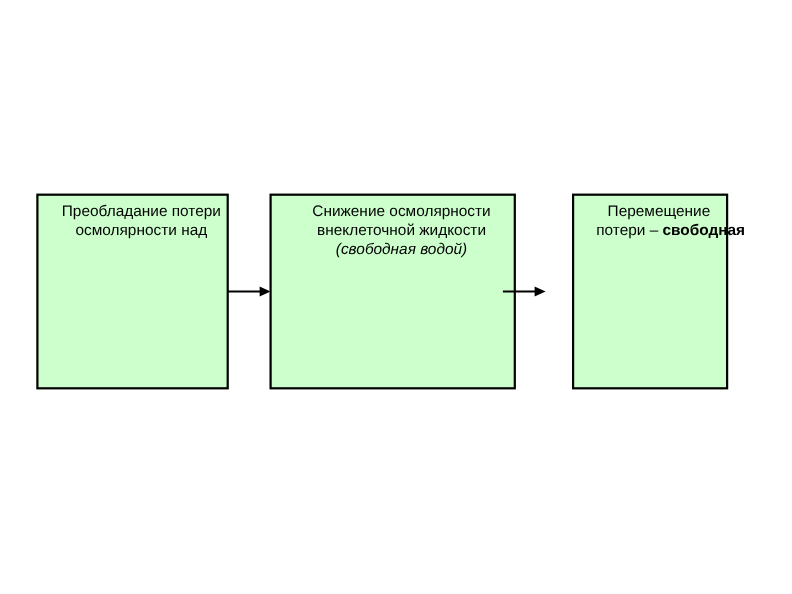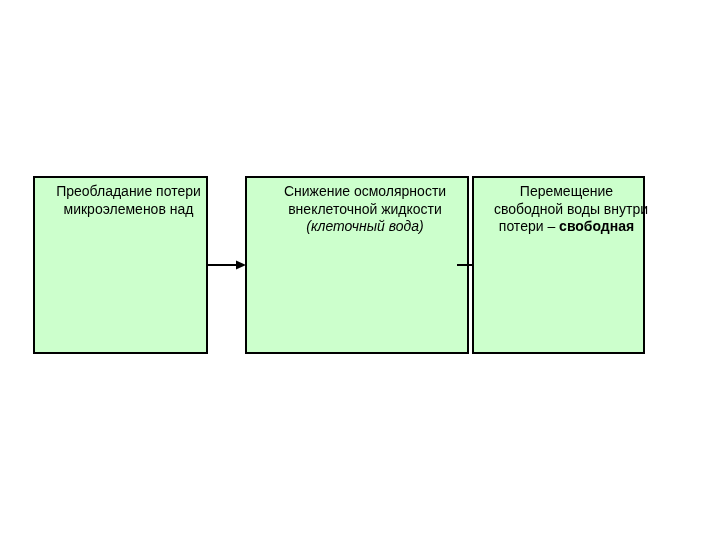--- a/index.html
+++ b/index.html
@@ -26,59 +26,58 @@
     background: var(--box-fill, #ccffcc);
     border: 2px solid var(--box-border, #000000);
     color: var(--text-color, #000000);
     font-size: 14px;
     line-height: 17.5px;
     text-align: center;
     padding: 5px 4px 0 20px;
   }
   .flow-node-1 { left: 33px;  width: 175px; }
   .flow-node-2 { left: 245px; width: 224px; }
-  .flow-node-3 { left: 472px; width: 173px; }
+  .flow-node-3 { left: 520px; width: 142px; }
 
   .text-line { white-space: nowrap; }
   .italic { font-style: italic; }
   .bold   { font-weight: bold; }
 
   .arrow {
     position: absolute;
     top: 258px;
     color: var(--arrow-color, #000000);
   }
   .arrow-1 { left: 207px; }
   .arrow-2 { left: 457px; }
 </style>
 </head>
 <body>
 
 <div class="canvas">
 
   <div class="flow-node flow-node-1">
     <div class="text-line">Преобладание потери</div>
-    <div class="text-line">микроэлеменов над</div>
+    <div class="text-line">осмолярности над</div>
   </div>
 
   <svg class="arrow arrow-1" width="40" height="14" viewBox="0 0 40 14">
     <line x1="0" y1="7" x2="30" y2="7" stroke="currentColor" stroke-width="2"></line>
     <polygon points="29,2.5 39,7 29,11.5" fill="currentColor"></polygon>
   </svg>
 
   <div class="flow-node flow-node-2">
     <div class="text-line">Снижение осмолярности</div>
     <div class="text-line">внеклеточной жидкости</div>
-    <div class="text-line italic">(клеточный вода)</div>
+    <div class="text-line italic">(свободная водой)</div>
   </div>
 
   <svg class="arrow arrow-2" width="40" height="14" viewBox="0 0 40 14">
     <line x1="0" y1="7" x2="30" y2="7" stroke="currentColor" stroke-width="2"></line>
     <polygon points="29,2.5 39,7 29,11.5" fill="currentColor"></polygon>
   </svg>
 
   <div class="flow-node flow-node-3">
     <div class="text-line">Перемещение</div>
-    <div class="text-line">свободной воды внутри</div>
     <div class="text-line"><span>потери – </span><span class="bold">свободная</span></div>
   </div>
 
 </div>
 
 </body></html>

